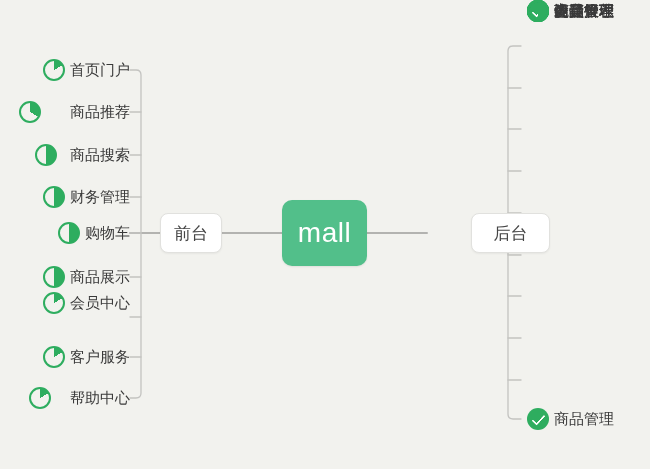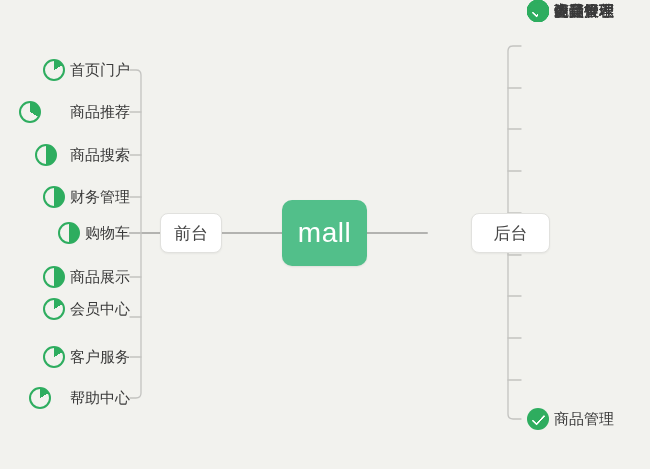--- a/index.html
+++ b/index.html
@@ -50,21 +50,21 @@
   .row-r{left:527px;}
   .row-r .icon{margin-right:5px;}
 
   
   .row-l:nth-of-type(1){top:59px;}
   .row-l:nth-of-type(2){top:101px;gap:24px;}
   .row-l:nth-of-type(3){top:144px;gap:8px;}
   .row-l:nth-of-type(4){top:186px;}
   .row-l:nth-of-type(5){top:222px;}
   .row-l:nth-of-type(6){top:266px;}
-  .row-l:nth-of-type(7){top:298px;}
+  .row-l:nth-of-type(7){top:292px;}
   .row-l:nth-of-type(8){top:346px;}
   .row-l:nth-of-type(9){top:387px;gap:14px;}
   
   .row-r:nth-of-type(1){top:35px;}
   .row-r:nth-of-type(2){top:77px;}
   .row-r:nth-of-type(3){top:118px;}
   .row-r:nth-of-type(4){top:160px;}
   .row-r:nth-of-type(5){top:202px;}
   .row-r:nth-of-type(6){top:244px;}
   .row-r:nth-of-type(7){top:285px;}

